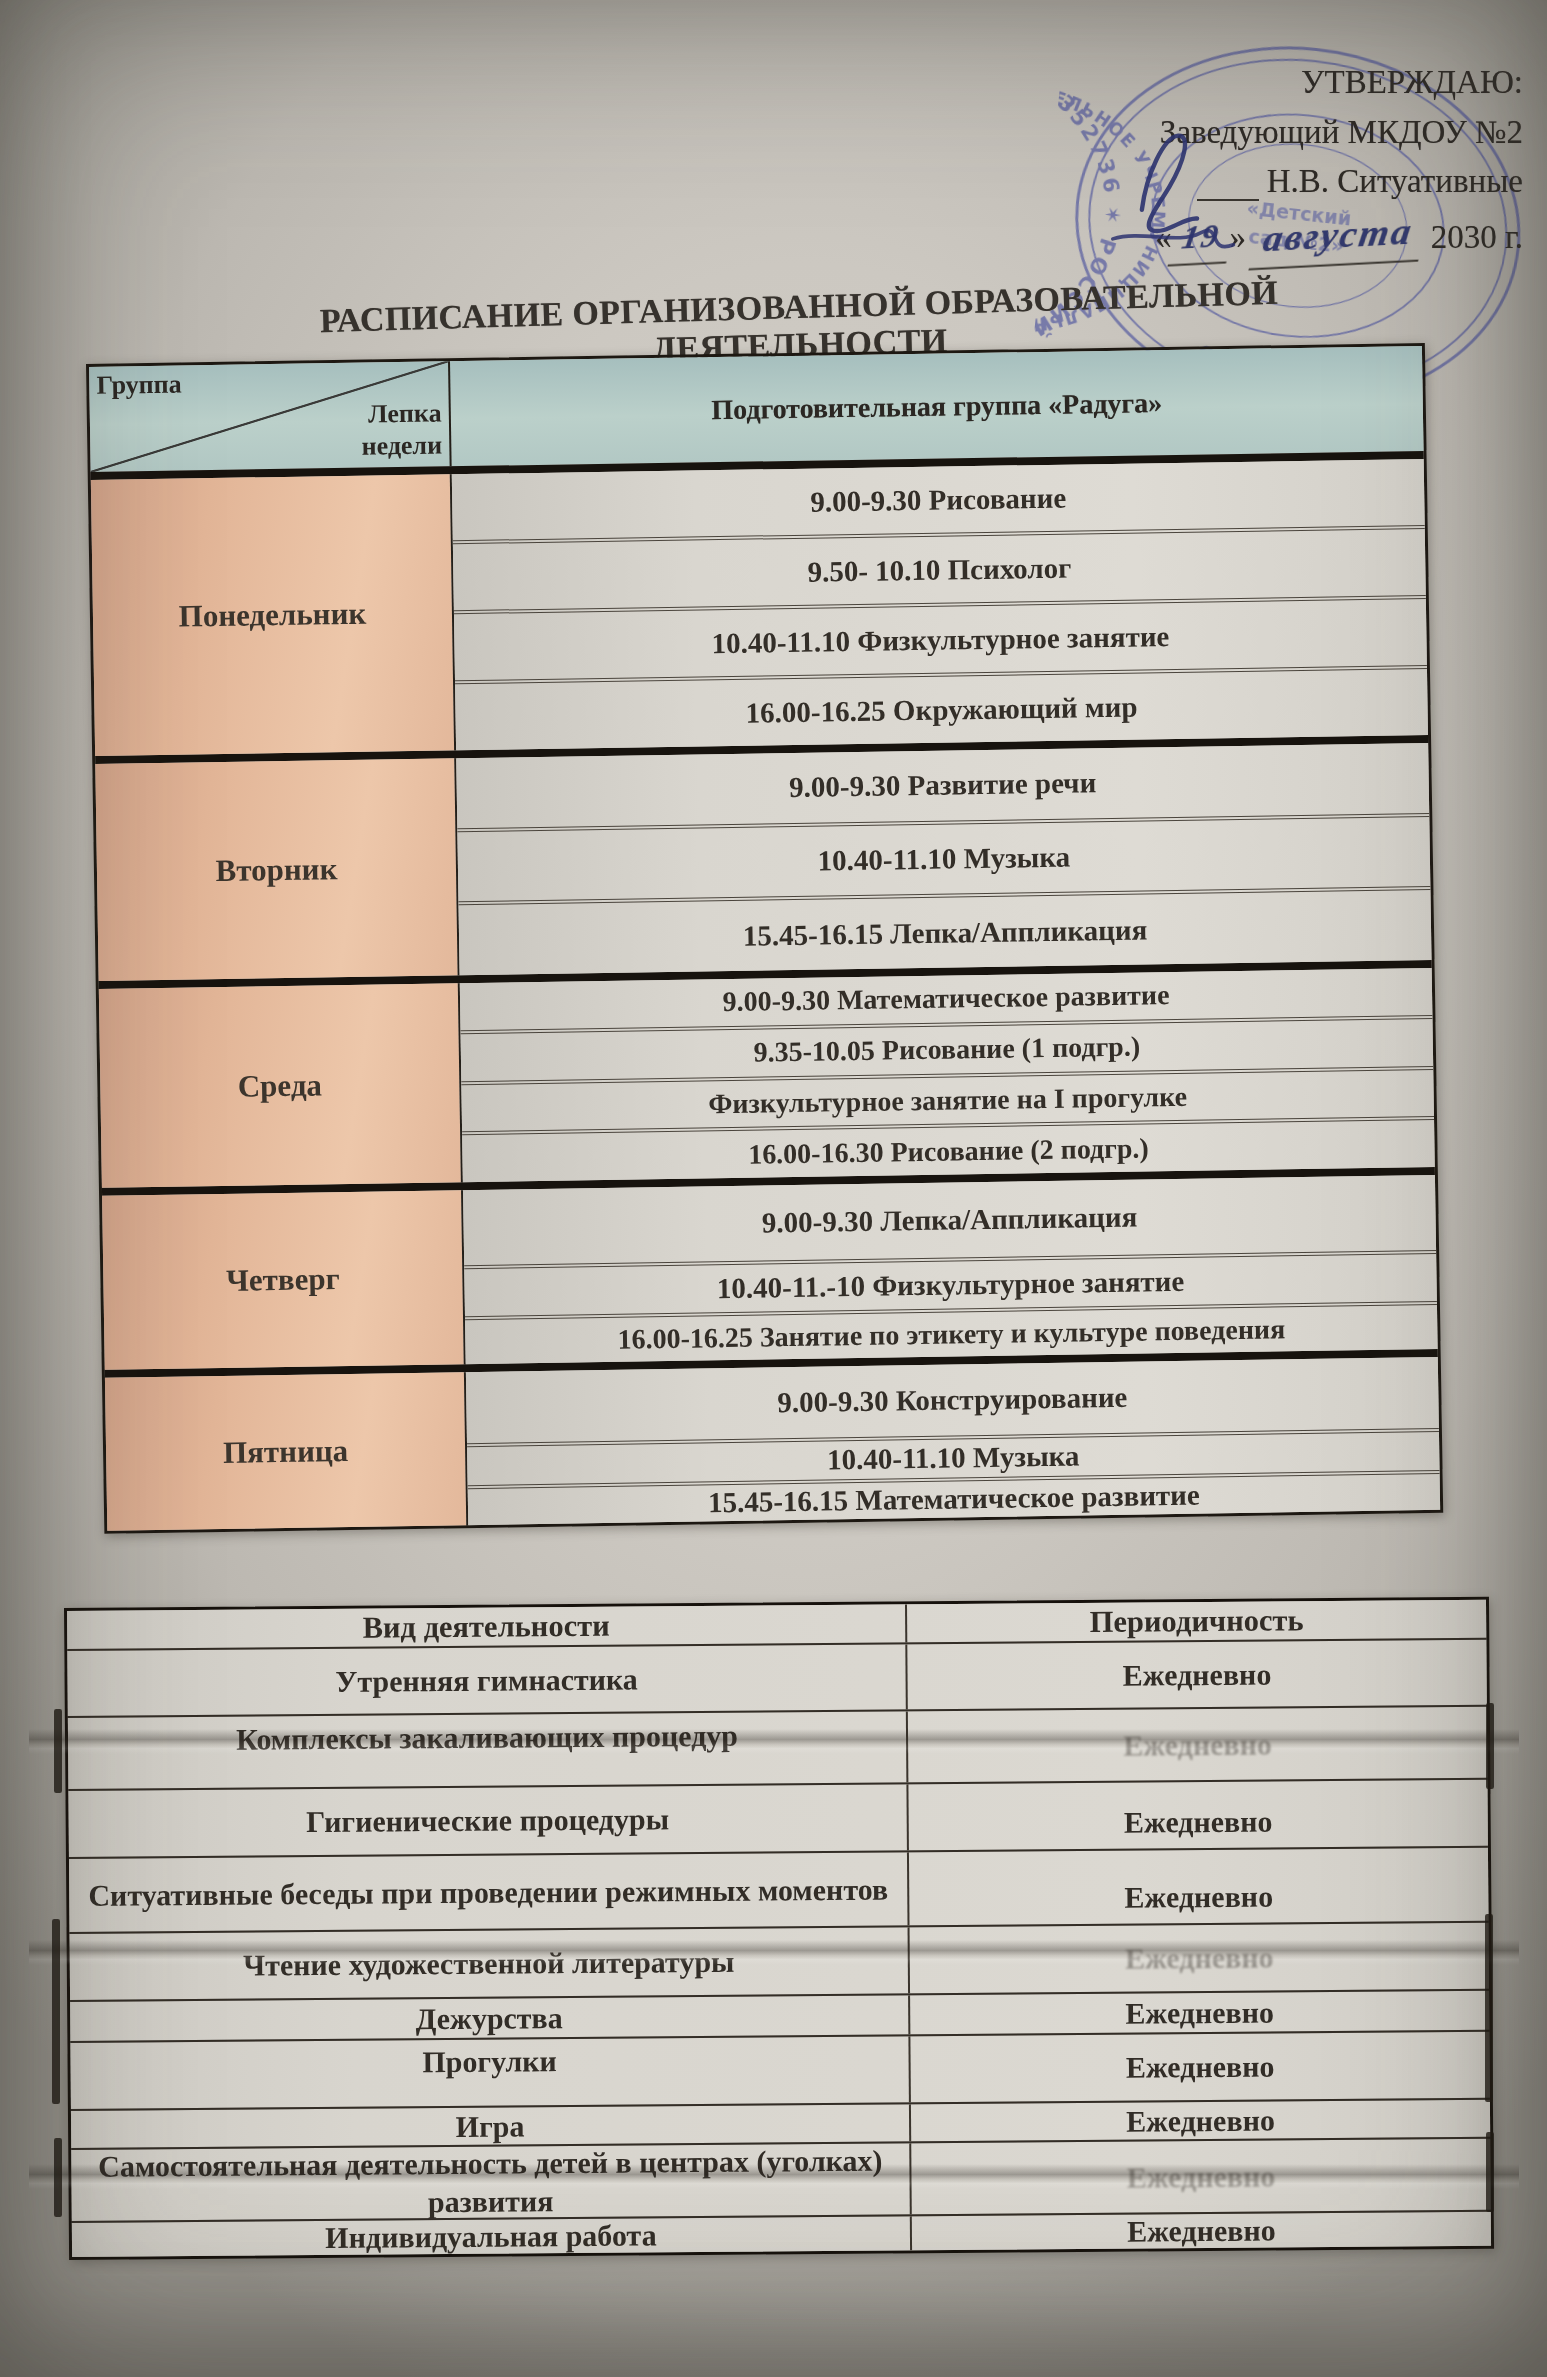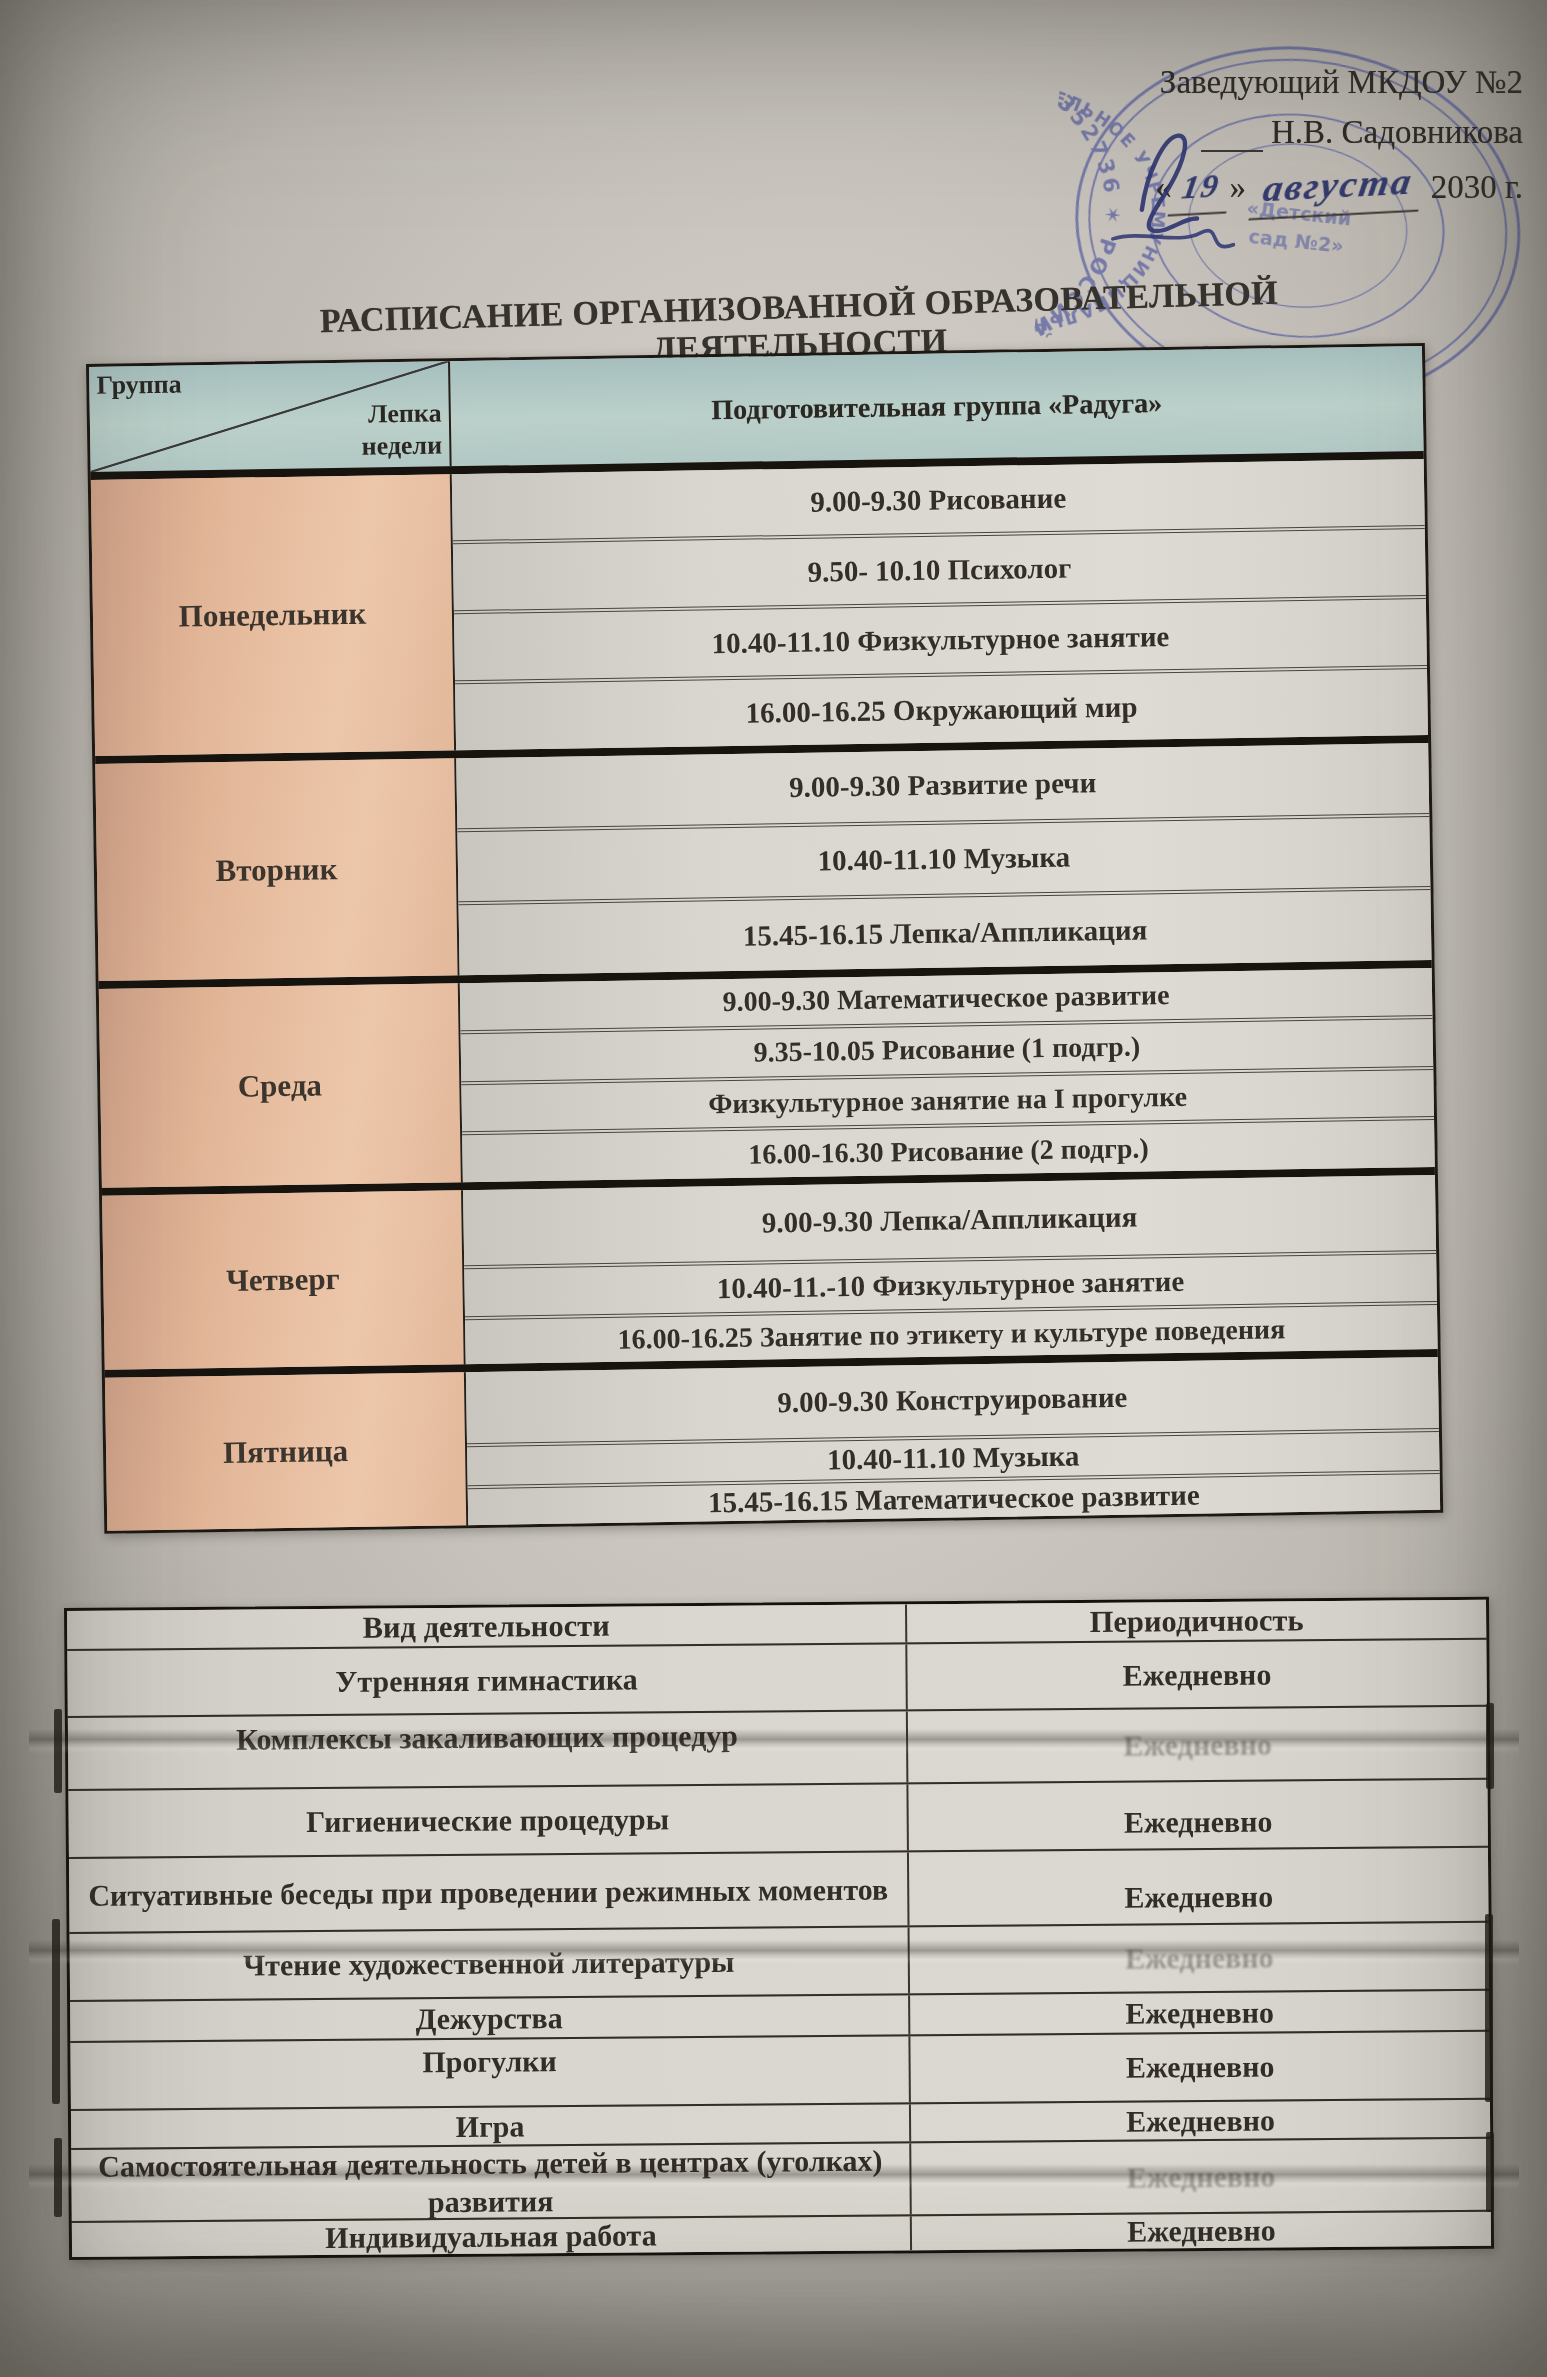--- a/index.html
+++ b/index.html
@@ -92,22 +92,23 @@
       <textPath href="#ringB">МУНИЦИПАЛЬНОЕ КАЗЁННОЕ ДОШКОЛЬНОЕ ОБРАЗОВАТЕЛЬНОЕ УЧРЕЖДЕНИЕ</textPath>
     </text>
     <text font-size="28" letter-spacing="5">
       <textPath href="#arcOgrn" startOffset="18%">ОГРН 1123850</textPath>
     </text>
     <text x="340" y="292" font-size="26" text-anchor="middle" opacity=".8">«Детский</text>
     <text x="340" y="330" font-size="26" text-anchor="middle" opacity=".8">сад №2»</text>
   </svg>
 
   <div id="approval">
+    <div class="ink">УТВЕРЖДАЮ:</div>
     <div class="ink">Заведующий МКДОУ №2</div>
-    <div class="ink"><span class="u">&nbsp;&nbsp;&nbsp;&nbsp;&nbsp;</span>&nbsp;<span>Н.В. Садовникова</span></div>
+    <div class="ink"><span class="u">&nbsp;&nbsp;&nbsp;&nbsp;&nbsp;</span>&nbsp;<span>Н.В. Ситуативные</span></div>
     <div class="dateline ink">
       <span>«</span><span class="hand u">19</span><span>»</span>
       <span class="hand u" style="font-size:38px;">августа</span>
       <span>2030 г.</span>
     </div>
   </div>
 
   <svg id="signature" viewBox="0 0 300 220">
     <path d="M70 118 C76 70 100 18 120 16 C138 15 128 52 108 86 C92 113 70 140 84 146 C102 153 128 128 146 130" fill="none" stroke="#2e3470" stroke-width="6" stroke-linecap="round" opacity=".9"></path>
     <path d="M30 158 C70 146 120 166 150 150 C180 134 160 180 196 166" fill="none" stroke="#2e3470" stroke-width="5" stroke-linecap="round" opacity=".85"></path>

